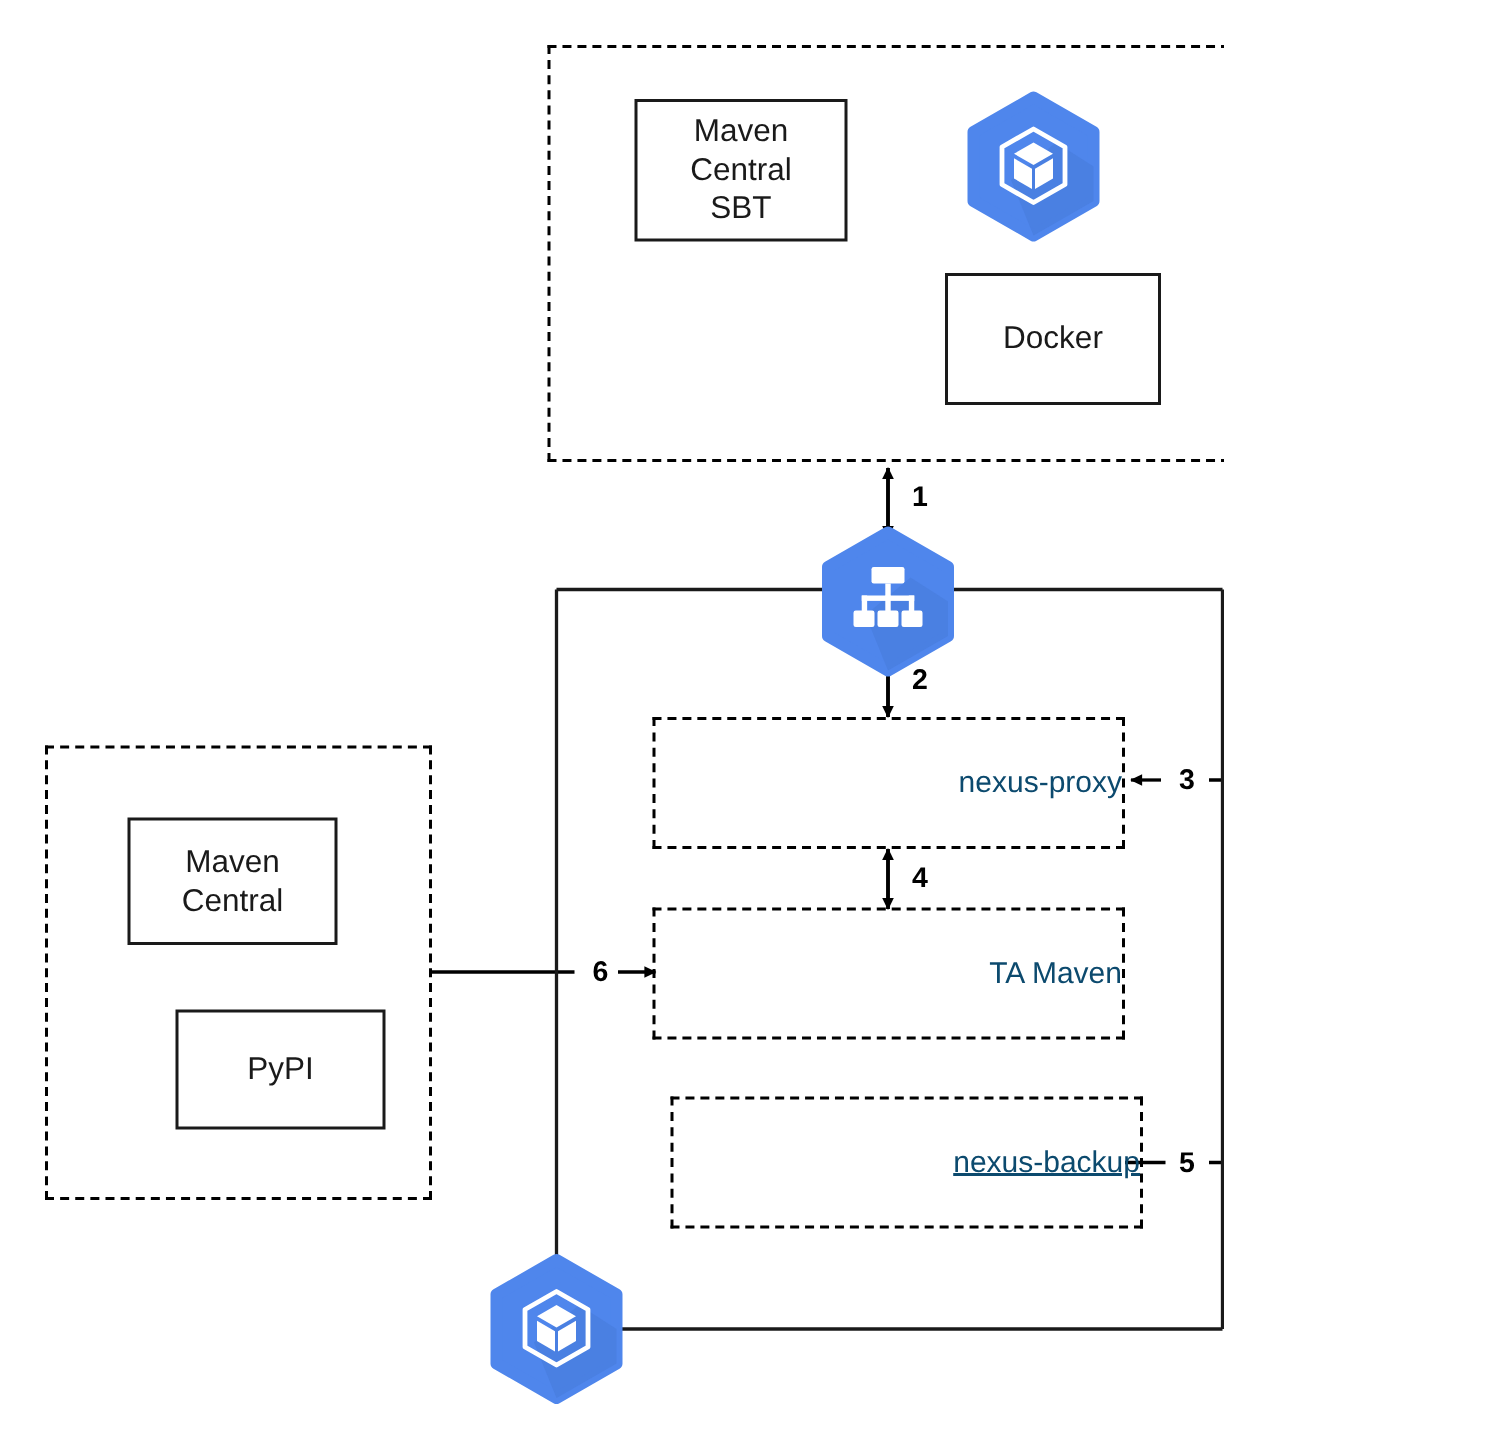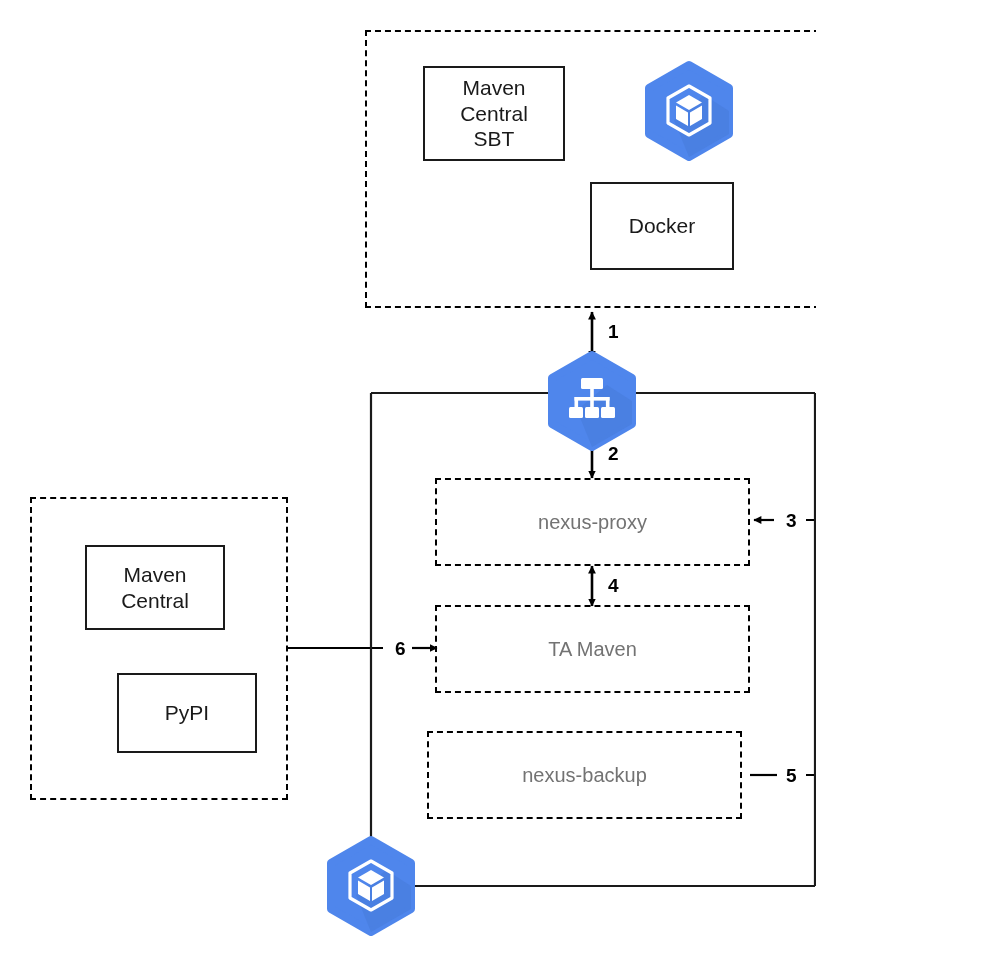--- a/index.html
+++ b/index.html
@@ -44,23 +44,23 @@
     font-size: 21px;
     line-height: 1.22;
   }
   .dashed-node {
     position: absolute;
     border: 2.5px dashed #000000;
     box-sizing: border-box;
     background: transparent;
     display: flex;
     align-items: center;
-    justify-content: center;
+    justify-content: flex-end;
     text-align: center;
-    color: #737373;
+    color: #0c4a6e;
     font-size: 20px;
   }
   
   .edge-label {
     position: absolute;
     color: #000000;
     font-size: 19px;
     font-weight: 700;
     line-height: 1;
     white-space: nowrap;
@@ -183,21 +183,21 @@
 
   <div class="solid-box multiline" style="left:423px; top:66px; width:142px; height:95px;">
     <div>
       <span>Maven</span>
       <span>Central</span>
       <span>SBT</span>
     </div>
   </div>
 
 
-  <div class="solid-box" style="left:590px; top:182px; width:144px; height:88px;">
+  <div class="solid-box" style="left:630px; top:182px; width:144px; height:88px;">
     <span>Docker</span>
   </div>
 
   <div class="group-box" style="left:30px; top:497px; width:258px; height:303px;"></div>
 
   <div class="solid-box multiline" style="left:85px; top:545px; width:140px; height:85px;">
     <div>
       <span>Maven</span>
       <span>Central</span>
     </div>
@@ -208,21 +208,21 @@
   </div>
 
   <div class="dashed-node" style="left:435px; top:478px; width:315px; height:88px;">
     <span>nexus-proxy</span>
   </div>
 
   <div class="dashed-node" style="left:435px; top:605px; width:315px; height:88px;">
     <span>TA Maven</span>
   </div>
 
-  <div class="dashed-node" style="left:427px; top:731px; width:315px; height:88px;">
+  <div class="dashed-node" style="left:447px; top:731px; width:315px; height:88px;text-decoration:underline;">
     <span>nexus-backup</span>
   </div>
 
   <div class="edge-label" style="left:608px; top:322px;">1</div>
 
   <div class="edge-label" style="left:608px; top:444px;">2</div>
 
   <div class="edge-label" style="left:786px; top:511px;">3</div>
 
   <div class="edge-label" style="left:608px; top:576px;">4</div>

